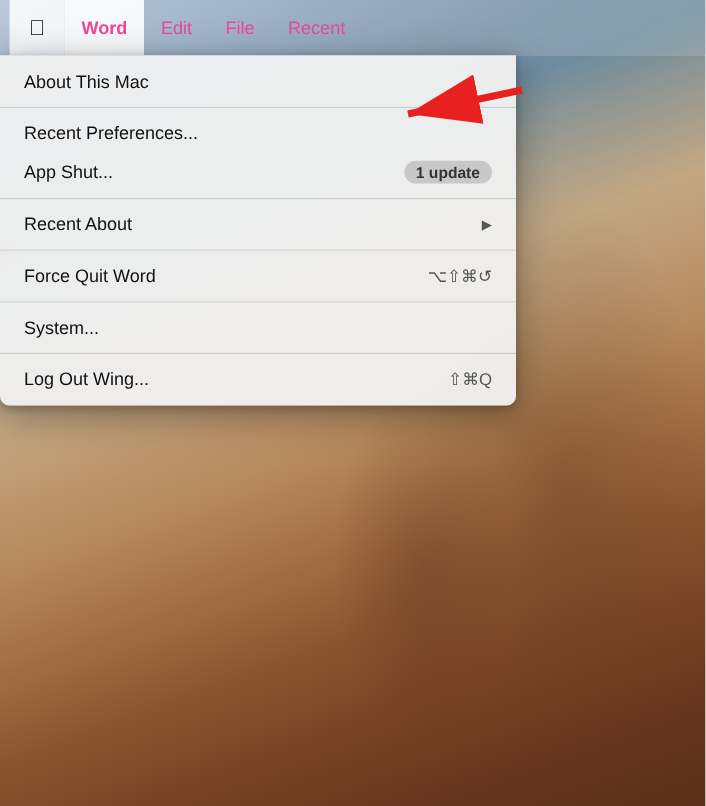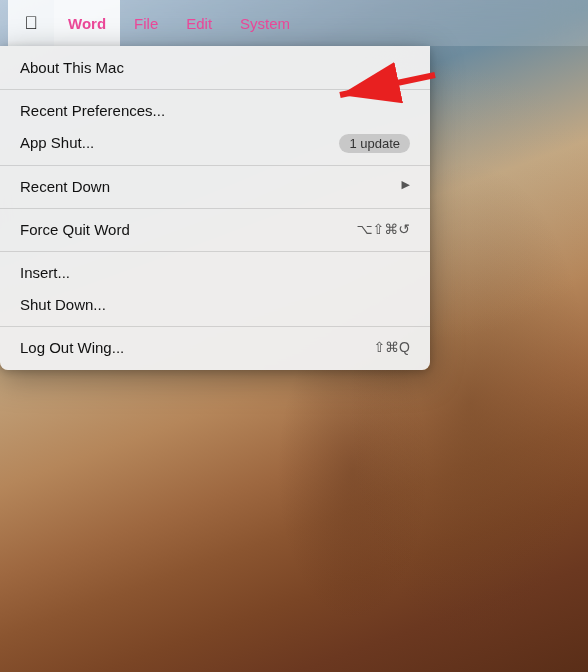--- a/index.html
+++ b/index.html
@@ -100,21 +100,21 @@
       backdrop-filter: blur(30px);
       -webkit-backdrop-filter: blur(30px);
       border-radius: 0 0 8px 8px;
       box-shadow: 0 8px 32px rgba(0,0,0,0.35), 0 2px 8px rgba(0,0,0,0.2);
       padding: 6px 0;
       z-index: 200;
     }
 
     .menu-item {
       display: flex;
-      align-items: flex-start;
+      align-items: center;
       justify-content: space-between;
       padding: 7px 20px;
       font-size: 15px;
       color: #111;
       cursor: default;
       min-height: 32px;
     }
 
     .menu-item .shortcut {
       color: #555;
@@ -122,20 +122,21 @@
       margin-left: 40px;
     }
 
     .menu-item .badge {
       background: #c8c8c8;
       border-radius: 10px;
       padding: 2px 10px;
       font-size: 13px;
       color: #333;
       margin-left: 16px;
+      font-weight: bold;
     }
 
     .menu-separator {
       height: 1px;
       background: rgba(0,0,0,0.12);
       margin: 5px 0;
     }
 
     .menu-item-submenu::after {
       content: '▶';
@@ -161,23 +162,23 @@
 </head>
 <body>
 
 <div class="desktop-bg"></div>
 
 <div class="menubar">
   <div class="menubar-apple">
     <span class="apple-logo"></span>
   </div>
   <div class="menubar-item bold active">Word</div>
+  <div class="menubar-item">Edit</div>
   <div class="menubar-item">File</div>
-  <div class="menubar-item">Edit</div>
-  <div class="menubar-item">System</div>
+  <div class="menubar-item">Recent</div>
 </div>
 
 <div class="dropdown-menu">
 
   <div class="menu-item">
     <span>About This Mac</span>
     <span></span>
   </div>
   <div class="menu-separator"></div>
 
@@ -185,38 +186,35 @@
     <span>Recent Preferences...</span>
   </div>
 
   <div class="menu-item">
     <span>App Shut...</span>
     <span class="badge">1 update</span>
   </div>
   <div class="menu-separator"></div>
 
   <div class="menu-item menu-item-submenu">
-    <span>Recent Down</span>
+    <span>Recent About</span>
   </div>
   <div class="menu-separator"></div>
 
   <div class="menu-item">
     <span>Force Quit Word</span>
     <span class="shortcut">⌥⇧⌘↺</span>
   </div>
   <div class="menu-separator"></div>
 
 
   <div class="menu-item">
-    <span>Insert...</span>
-  </div>
-
-  <div class="menu-item">
-    <span>Shut Down...</span>
-  </div>
+    <span>System...</span>
+  </div>
+
   <div class="menu-separator"></div>
 
   <div class="menu-item">
     <span>Log Out Wing...</span>
     <span class="shortcut">⇧⌘Q</span>
   </div>
 
 </div>
 
 <svg class="red-arrow" viewBox="0 0 120 60" xmlns="http://www.w3.org/2000/svg">

